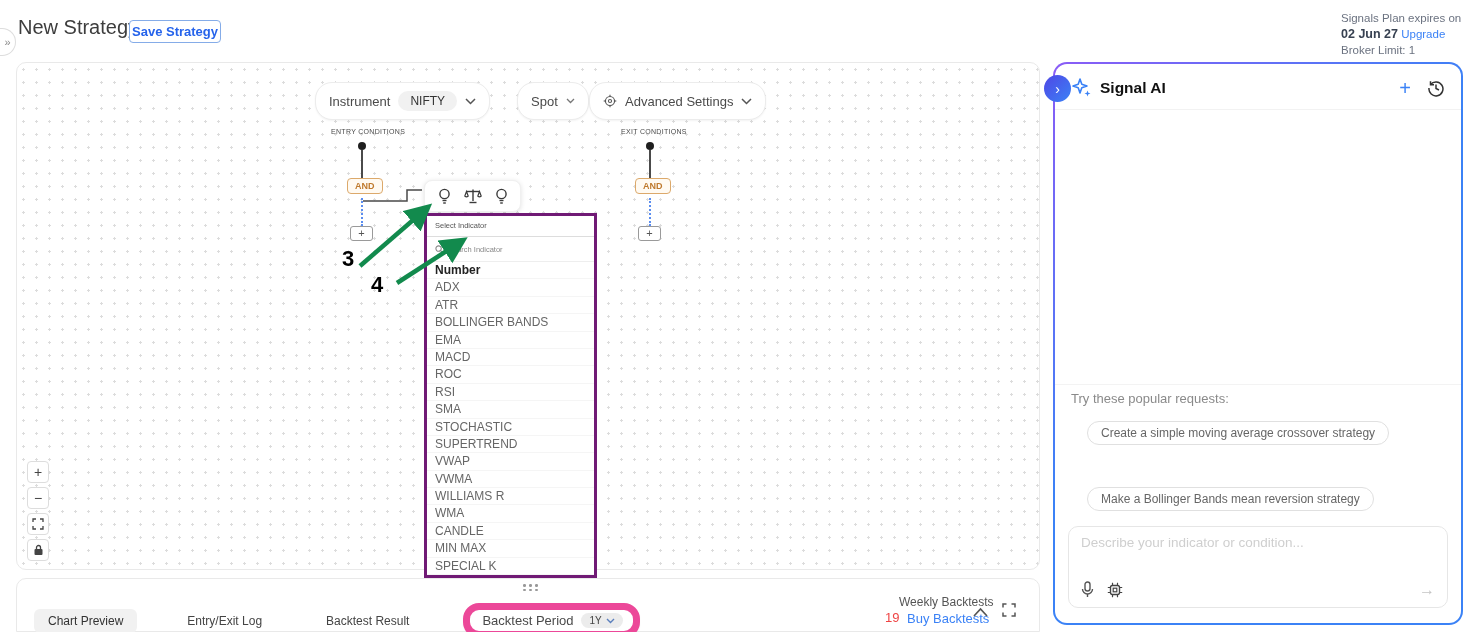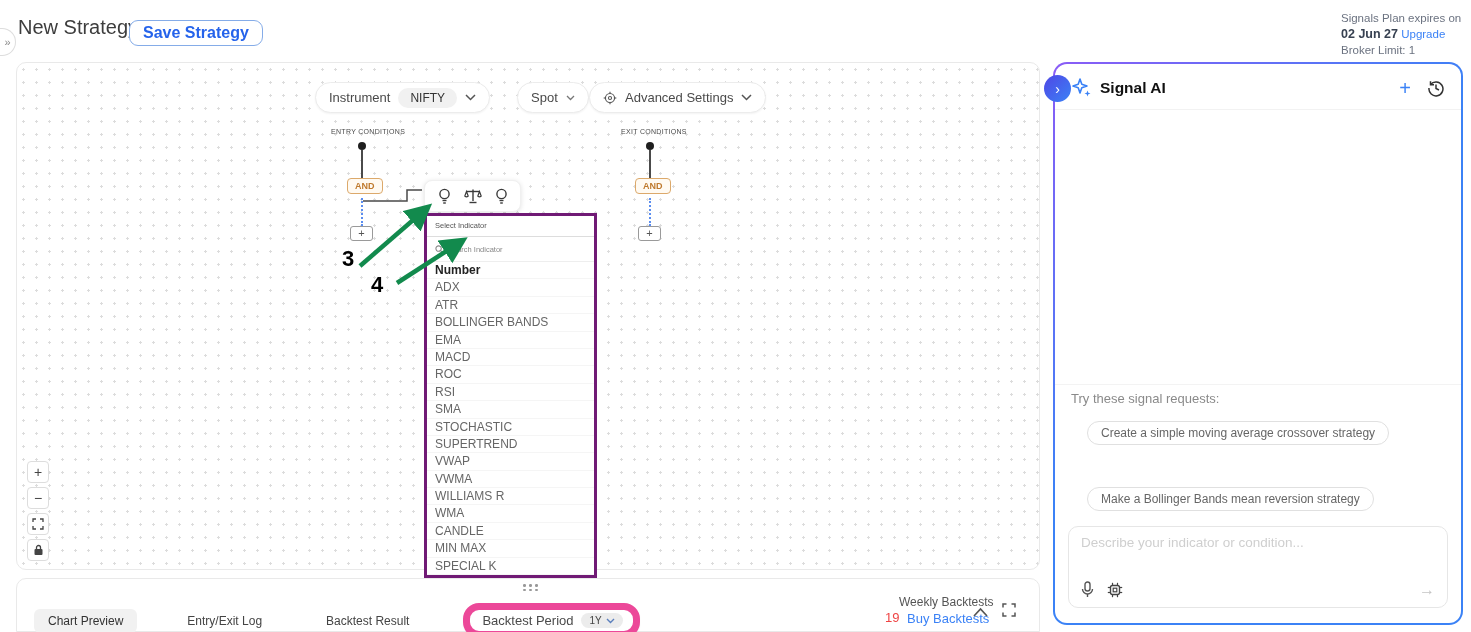--- a/index.html
+++ b/index.html
@@ -6,31 +6,31 @@
   body { background:#fff; }
   .page { position:relative; width:1471px; height:632px; background:#fff; overflow:hidden;
           font-family:"Liberation Sans", sans-serif; color:#333; }
 
   
   .collapse-tab { position:absolute; left:0; top:28px; width:16px; height:28px; background:#fff;
     border:1px solid #ddd; border-left:none; border-radius:0 14px 14px 0; color:#8a8a8a;
     font-size:11px; display:flex; align-items:center; justify-content:center; cursor:pointer; }
   .page-title { position:absolute; left:18px; top:16px; font-size:20px; color:#3d3d3d; }
   .save-btn { position:absolute; left:129px; top:20px; background:#fff; border:1px solid #85ace8;
-    border-radius:9px; color:#2563eb; font-weight:bold; font-size:16px; padding:3px 13px; cursor:pointer; }
+    border-radius:4px; color:#2563eb; font-weight:bold; font-size:13px; padding:3px 2px; cursor:pointer; }
   .plan-info { position:absolute; left:1341px; top:10px; font-size:11.5px; color:#6b7280; line-height:16px; }
   .plan-info .date { font-weight:bold; font-size:12.5px; color:#374151; }
   .plan-info .upgrade { color:#3b82f6; cursor:pointer; }
 
   
   .canvas { position:absolute; left:16px; top:62px; width:1024px; height:508px; background:#fff;
     border:1px solid #e9e9e9; border-radius:10px;
     background-image:radial-gradient(circle, #dcdcdc 1.1px, transparent 1.3px); background-size:13px 13px; }
 
-  .pill { position:absolute; height:31px; background:#fff; border:1px solid #ececec; border-radius:17px;
+  .pill { position:absolute; height:38px; background:#fff; border:1px solid #ececec; border-radius:17px;
     display:flex; align-items:center; padding:0 13px; font-size:13px; color:#4a4a4a; gap:8px;
     box-shadow:0 1px 2px rgba(0,0,0,0.05); cursor:pointer; }
   .pill .inner-val { background:#f1f1f1; border-radius:13px; padding:3px 12px; font-size:12px; color:#333; }
 
   .cond-label { position:absolute; font-size:7px; letter-spacing:.3px; color:#4a4a4a; }
   .node-dot { position:absolute; width:8px; height:8px; border-radius:50%; background:#1f1f1f; }
   .node-line { position:absolute; width:2px; background:#4a4a4a; }
   .and-chip { position:absolute; font-size:9px; font-weight:bold; color:#bf7a2e; background:#fffaf2;
     border:1.5px solid #dca96b; border-radius:4px; padding:2px 7px; }
   .dotted-line { position:absolute; width:0; border-left:2px dotted #5b8def; }
@@ -308,21 +308,21 @@
         <span class="ai-history">
           <svg width="18" height="18" viewBox="0 0 18 18">
             <path d="M3.5 5.5 A7 7 0 1 1 2 9" fill="none" stroke="#333" stroke-width="1.5"></path>
             <polyline points="3.5,2.2 3.5,5.8 7,5.8" fill="none" stroke="#333" stroke-width="1.5"></polyline>
             <polyline points="9,5.5 9,9.5 12,11" fill="none" stroke="#333" stroke-width="1.5"></polyline>
           </svg>
         </span>
       </div>
 
       <div class="ai-divider"></div>
-      <div class="popular-title">Try these signal requests:</div>
+      <div class="popular-title">Try these popular requests:</div>
       <div class="sugg-chip" style="top:357px;">Create a simple moving average crossover strategy</div>
       <div class="sugg-chip" style="top:423px;">Make a Bollinger Bands mean reversion strategy</div>
 
       <div class="ai-input-box">
         <textarea placeholder="Describe your indicator or condition..." style=""></textarea>
         <span class="ai-mic">
           <svg width="13" height="17" viewBox="0 0 13 17">
             <rect x="4" y="1" width="5" height="9" rx="2.5" fill="none" stroke="#555" stroke-width="1.4"></rect>
             <path d="M1.5 8a5 5 0 0010 0" fill="none" stroke="#555" stroke-width="1.4"></path>
             <line x1="6.5" y1="13" x2="6.5" y2="16" stroke="#555" stroke-width="1.4"></line>

